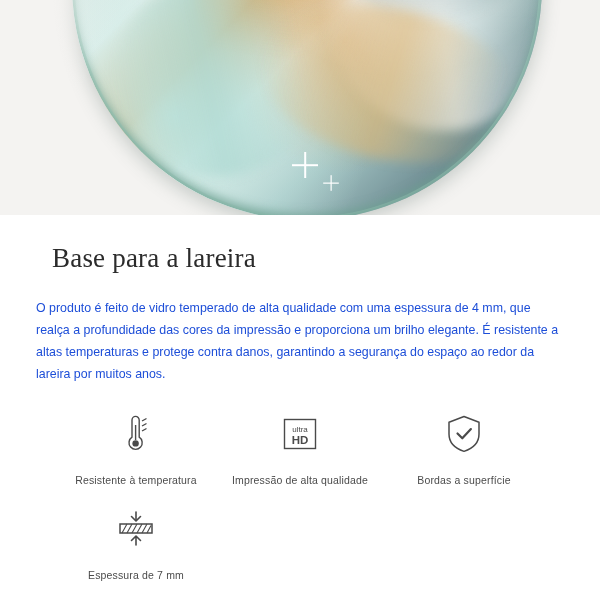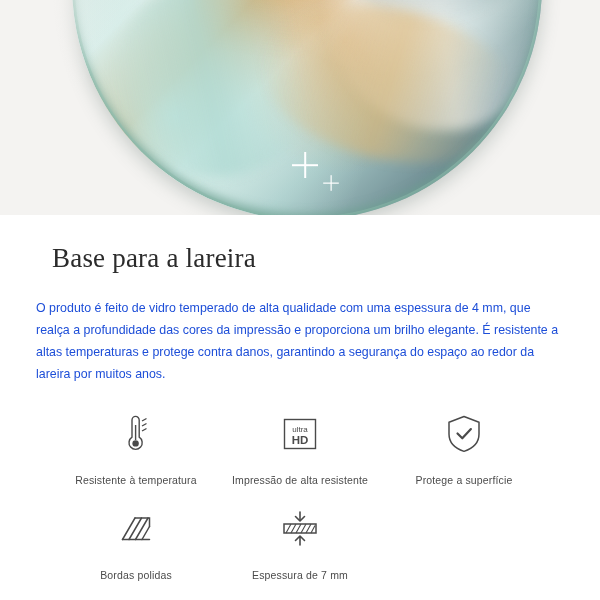--- a/index.html
+++ b/index.html
@@ -196,47 +196,34 @@
       </div>
 
       <div class="feature">
         <span class="icon">
           <svg width="40" height="40" viewBox="0 0 40 40">
             <rect x="4.5" y="5.5" width="31" height="29" fill="none" stroke="#4a4a4a" stroke-width="1.4"></rect>
             <text x="20" y="18" text-anchor="middle" font-family="Liberation Sans, sans-serif" font-size="8" fill="#4a4a4a">ultra</text>
             <text x="20" y="30" text-anchor="middle" font-family="Liberation Sans, sans-serif" font-size="11.5" font-weight="bold" fill="#4a4a4a">HD</text>
           </svg>
         </span>
-        <span class="caption">Impressão de alta resistente</span>
+        <span class="caption">Impressão de alta qualidade</span>
       </div>
 
       <div class="feature">
         <span class="icon">
           <svg width="38" height="42" viewBox="0 0 38 42">
             <path d="M19 3.5 L34 9.2 V21 c0 9.2 -6.6 14.6 -15 17.4 C10.6 35.6 4 30.2 4 21 V9.2 Z" fill="none" stroke="#4a4a4a" stroke-width="1.5" stroke-linejoin="round"></path>
             <path d="M12.5 20.5 l4.8 4.8 l8.6 -9.2" fill="none" stroke="#4a4a4a" stroke-width="2.2" stroke-linecap="round" stroke-linejoin="round"></path>
           </svg>
         </span>
-        <span class="caption">Protege a superfície</span>
-      </div>
-
-
-      <div class="feature">
-        <span class="icon">
-          <svg width="40" height="36" viewBox="0 0 40 36">
-            <path d="M6.5 28.5 L19 7" stroke="#4a4a4a" stroke-width="1.5" stroke-linecap="round"></path>
-            <path d="M13 28.5 L25.5 7" stroke="#4a4a4a" stroke-width="1.5" stroke-linecap="round"></path>
-            <path d="M19.5 28.5 L32 7" stroke="#4a4a4a" stroke-width="1.5" stroke-linecap="round"></path>
-            <path d="M26 28.5 L33.5 15.5" stroke="#4a4a4a" stroke-width="1.5" stroke-linecap="round"></path>
-            <path d="M6.5 28.5 H33.5" stroke="#4a4a4a" stroke-width="1.5" stroke-linecap="round"></path>
-            <path d="M19 7 H33.5 V15.5" stroke="#4a4a4a" stroke-width="1.5" stroke-linecap="round" fill="none"></path>
-          </svg>
-        </span>
-        <span class="caption">Bordas polidas</span>
-      </div>
+        <span class="caption">Bordas a superfície</span>
+      </div>
+
+
 
       <div class="feature">
         <span class="icon">
           <svg width="42" height="40" viewBox="0 0 42 40">
             <path d="M21 3 V11" stroke="#4a4a4a" stroke-width="1.6" stroke-linecap="round"></path>
             <path d="M16.5 7.5 L21 12 L25.5 7.5" fill="none" stroke="#4a4a4a" stroke-width="1.6" stroke-linecap="round" stroke-linejoin="round"></path>
             <rect x="5" y="15" width="32" height="9" fill="none" stroke="#4a4a4a" stroke-width="1.5"></rect>
             <path d="M7 24 L12 15 M12 24 L17 15 M17 24 L22 15 M22 24 L27 15 M27 24 L32 15 M32 24 L36 16.5" stroke="#4a4a4a" stroke-width="1.1"></path>
             <path d="M21 36 V28" stroke="#4a4a4a" stroke-width="1.6" stroke-linecap="round"></path>
             <path d="M16.5 31.5 L21 27 L25.5 31.5" fill="none" stroke="#4a4a4a" stroke-width="1.6" stroke-linecap="round" stroke-linejoin="round"></path>

